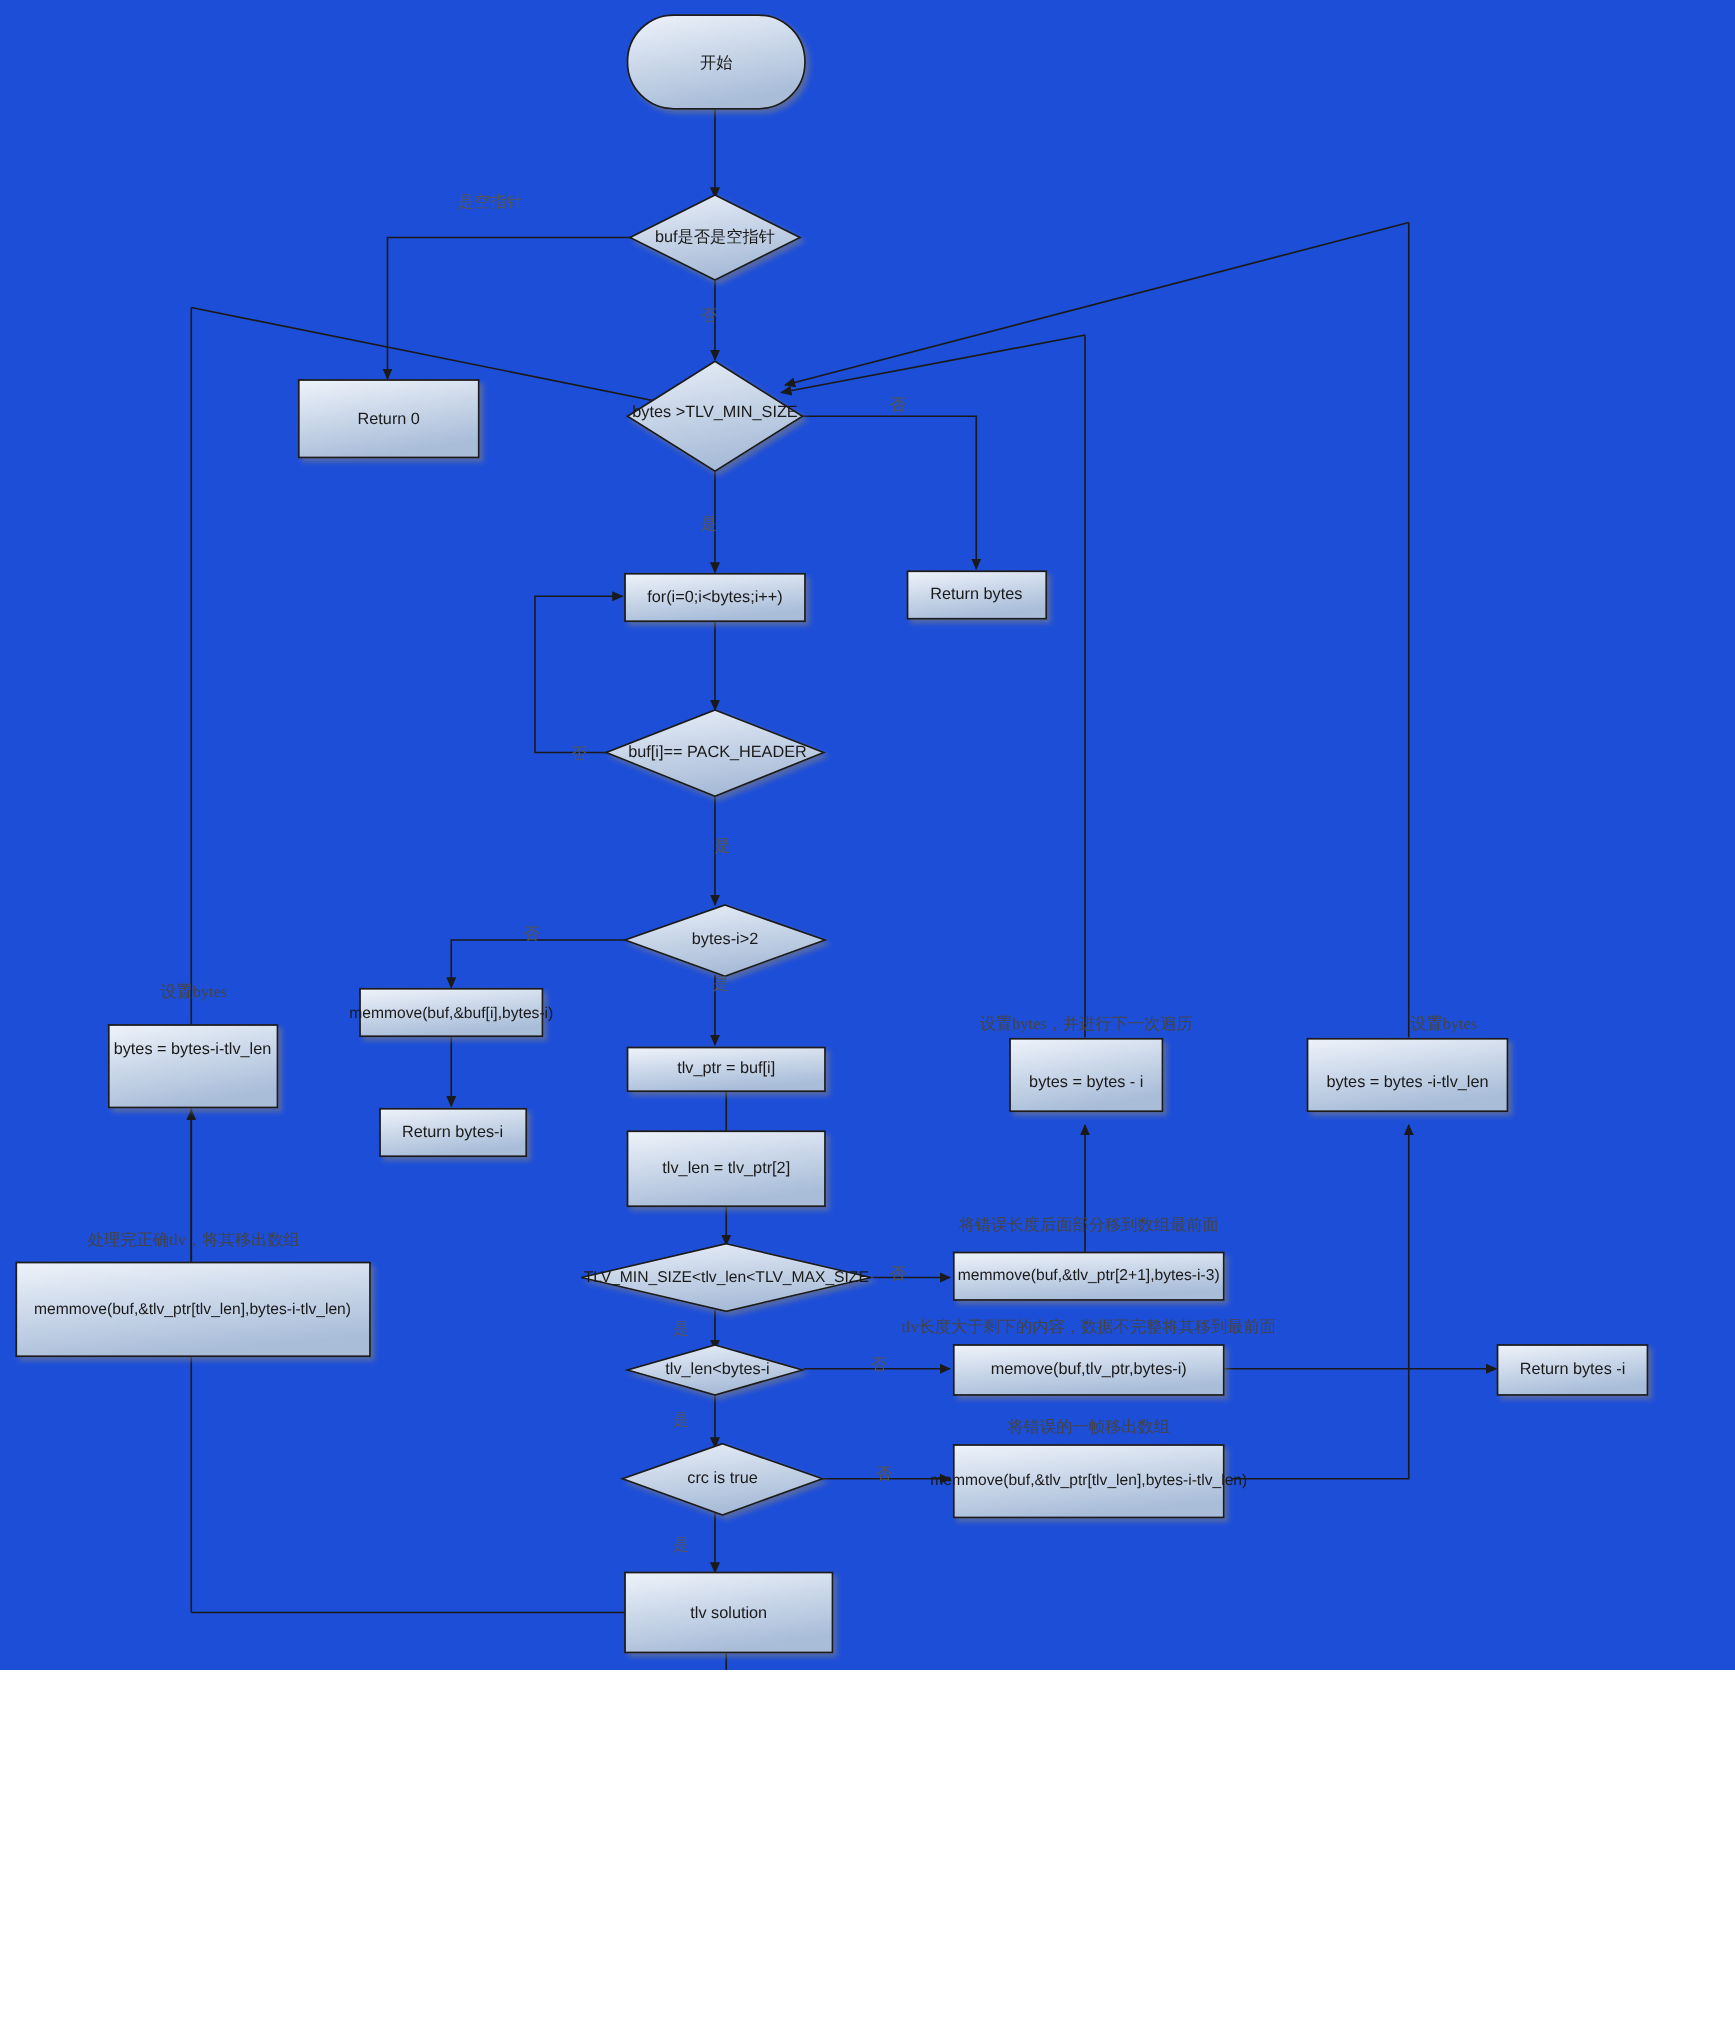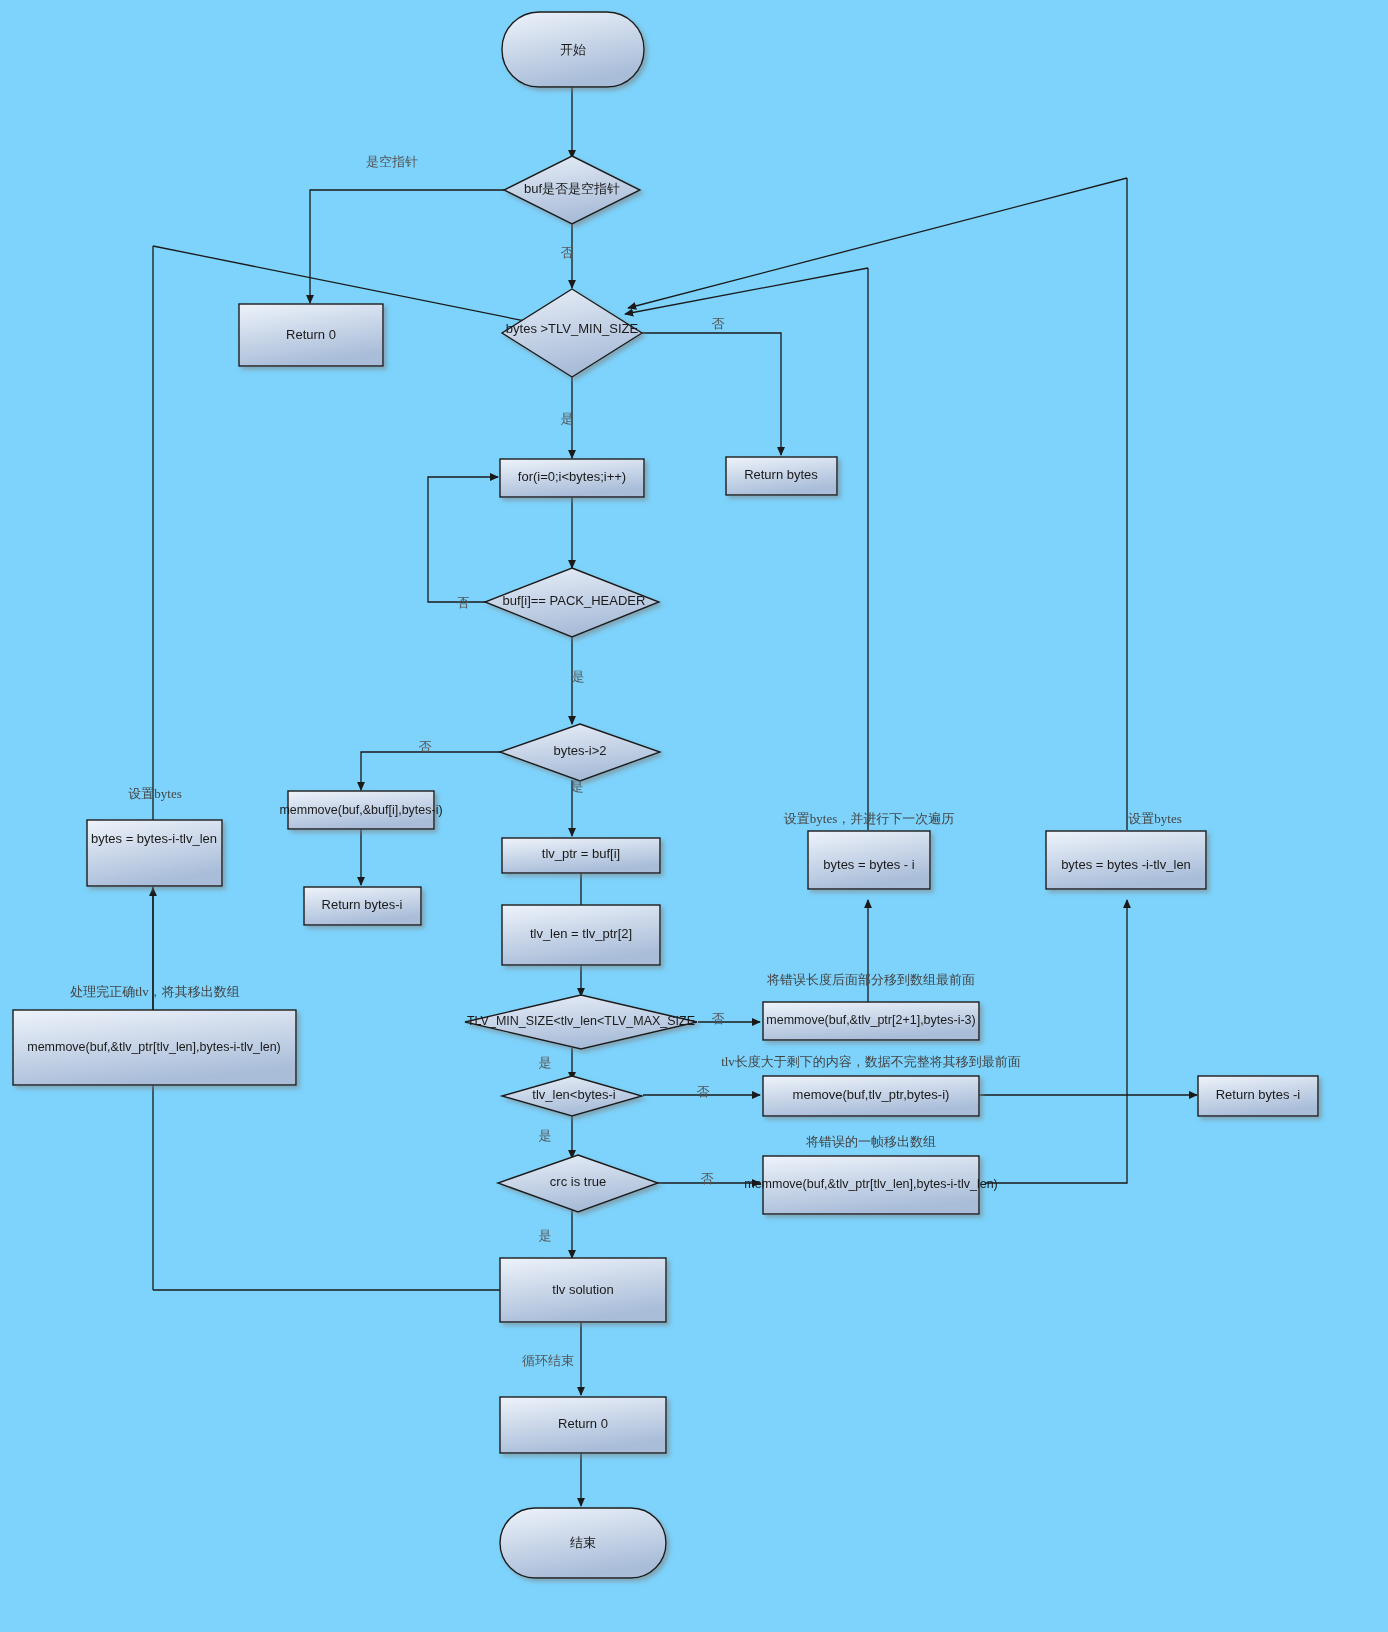--- a/index.html
+++ b/index.html
@@ -3,22 +3,22 @@
 <meta charset="utf-8">
 <style>
   html, body {
     margin: 0;
     padding: 0;
     background: #ffffff;
   }
   #canvas {
     position: relative;
     width: 1388px;
-    height: 1632px;
-    background: #7dd3fc;
+    height: 1336px;
+    background: #1d4ed8;
     font-family: "Liberation Sans", sans-serif;
   }
   svg.flow {
     position: absolute;
     top: 0; left: 0;
     width: 1388px;
     height: 1632px;
     overflow: visible;
   }
   .node-label {

